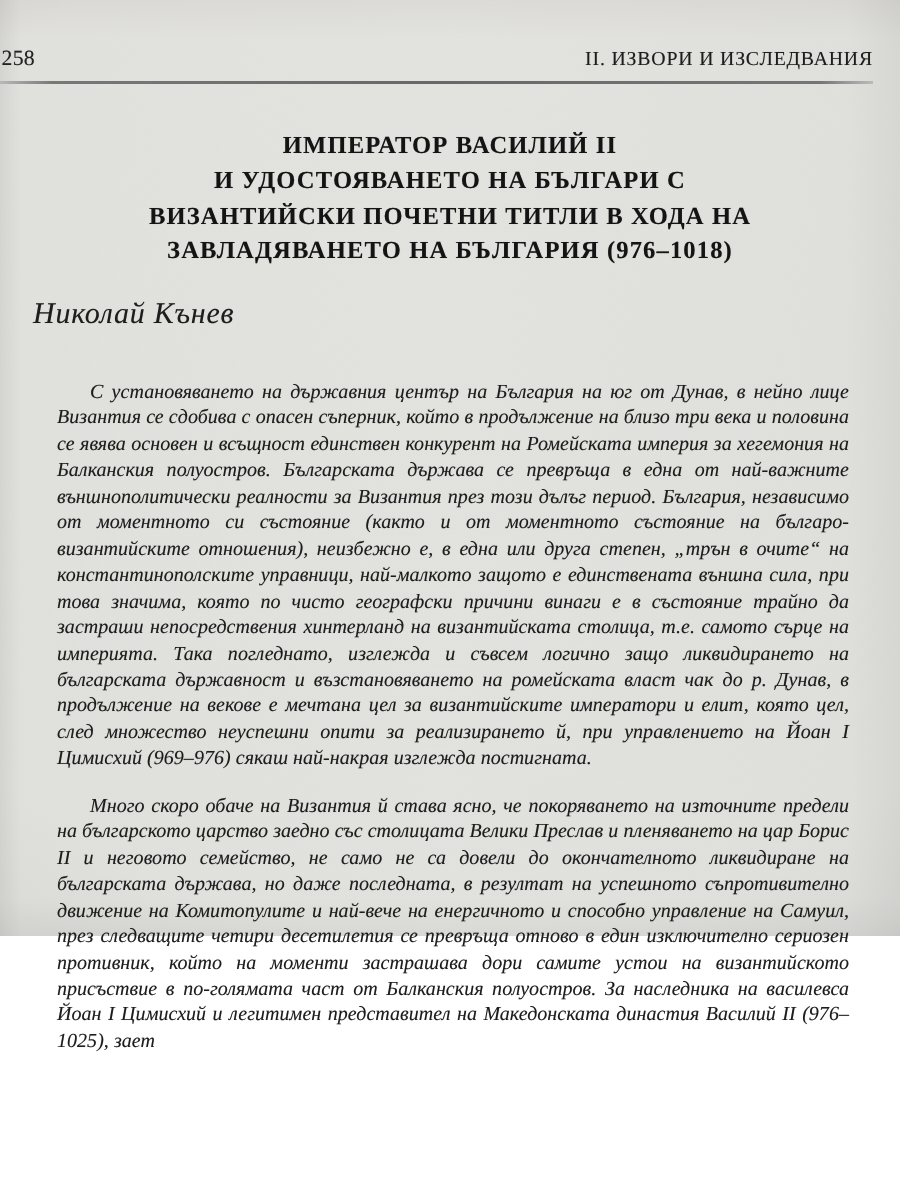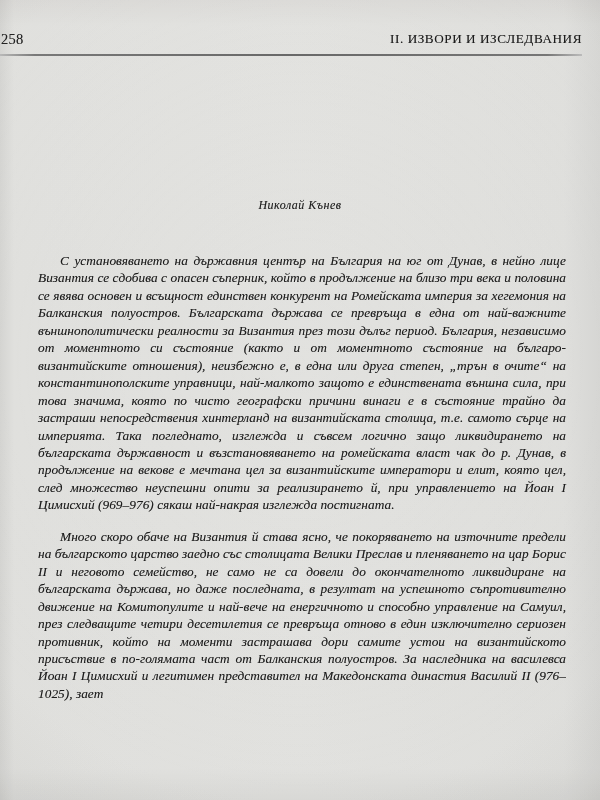--- a/index.html
+++ b/index.html
@@ -12,21 +12,21 @@
     width: 600px;
     height: 800px;
     overflow: hidden;
     font-family: "Liberation Serif", "DejaVu Serif", serif;
   }
 
   
   .page {
     position: relative;
     width: 600px;
-    height: 800px;
+    height: 624px;
     box-sizing: border-box;
     background: #f3f3f2;
     background-image:
       linear-gradient(to right,
         #e7e7e6 0px,
         #f4f4f3 14px,
         #f6f6f5 50%,
         #f3f3f2 94%,
         #e9e9e8 100%),
       linear-gradient(to bottom,
@@ -106,23 +106,22 @@
     letter-spacing: 0.75px;
     color: #141414;
   }
   .article-title .tline { display: block; white-space: nowrap; }
 
   .byline {
     position: absolute;
     top: 198px;
     left: 22px;
     right: 22px;
-    text-align: center;
     font-style: italic;
-    font-size: 12px;
+    font-size: 20px;
     letter-spacing: 0.5px;
     color: #1d1d1d;
   }
 
   
   .body-text {
     position: absolute;
     top: 252px;
     left: 38px;
     width: 528px;
@@ -152,20 +151,26 @@
 <body>
 
 <div class="page">
 
   <div class="running-head">
     <span class="folio ink-soft">258</span>
     <span class="head-title ink-soft">II. ИЗВОРИ И ИЗСЛЕДВАНИЯ</span>
   </div>
   <div class="head-rule"></div>
 
+  <div class="article-title ink-soft">
+    <span class="tline">ИМПЕРАТОР ВАСИЛИЙ II</span>
+    <span class="tline">И УДОСТОЯВАНЕТО НА БЪЛГАРИ С</span>
+    <span class="tline">ВИЗАНТИЙСКИ ПОЧЕТНИ ТИТЛИ В ХОДА НА</span>
+    <span class="tline">ЗАВЛАДЯВАНЕТО НА БЪЛГАРИЯ (976–1018)</span>
+  </div>
 
   <div class="byline ink-soft">Николай Кънев</div>
 
   <div class="body-text ink-soft">
     <p>С установяването на държавния център на България на юг от Дунав, в нейно лице Византия се сдобива с опасен съперник, който в продължение на близо три века и половина се явява основен и всъщност единствен конкурент на Ромейската империя за хегемония на Балканския полуостров. Българската държава се превръща в една от най-важните външнополитически реалности за Византия през този дълъг период. България, независимо от моментното си състояние (както и от моментното състояние на българо-византийските отношения), неизбежно е, в една или друга степен, „трън в очите“ на константинополските управници, най-малкото защото е единствената външна сила, при това значима, която по чисто географски причини винаги е в състояние трайно да застраши непосредствения хинтерланд на византийската столица, т.е. самото сърце на империята. Така погледнато, изглежда и съвсем логично защо ликвидирането на българската държавност и възстановяването на ромейската власт чак до р. Дунав, в продължение на векове е мечтана цел за византийските императори и елит, която цел, след множество неуспешни опити за реализирането й, при управлението на Йоан I Цимисхий (969–976) сякаш най-накрая изглежда постигната.</p>
     <p>Много скоро обаче на Византия й става ясно, че покоряването на източните предели на българското царство заедно със столицата Велики Преслав и пленяването на цар Борис II и неговото семейство, не само не са довели до окончателното ликвидиране на българската държава, но даже последната, в резултат на успешното съпротивително движение на Комитопулите и най-вече на енергичното и способно управление на Самуил, през следващите четири десетилетия се превръща отново в един изключително сериозен противник, който на моменти застрашава дори самите устои на византийското присъствие в по-голямата част от Балканския полуостров. За наследника на василевса Йоан I Цимисхий и легитимен представител на Македонската династия Василий II (976–1025), зает</p>
   </div>
 
 </div>
 

